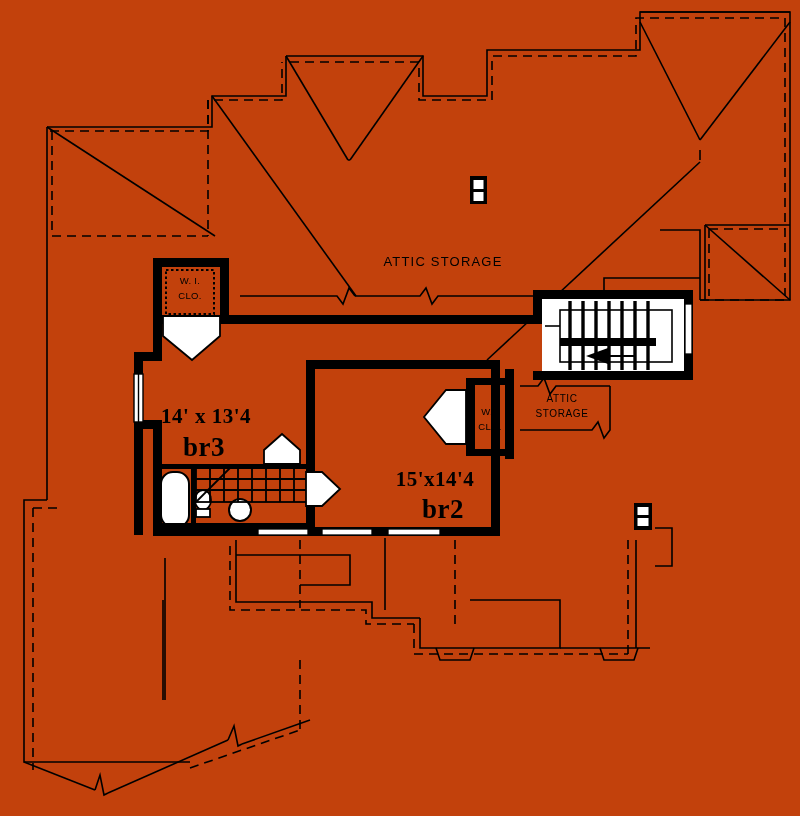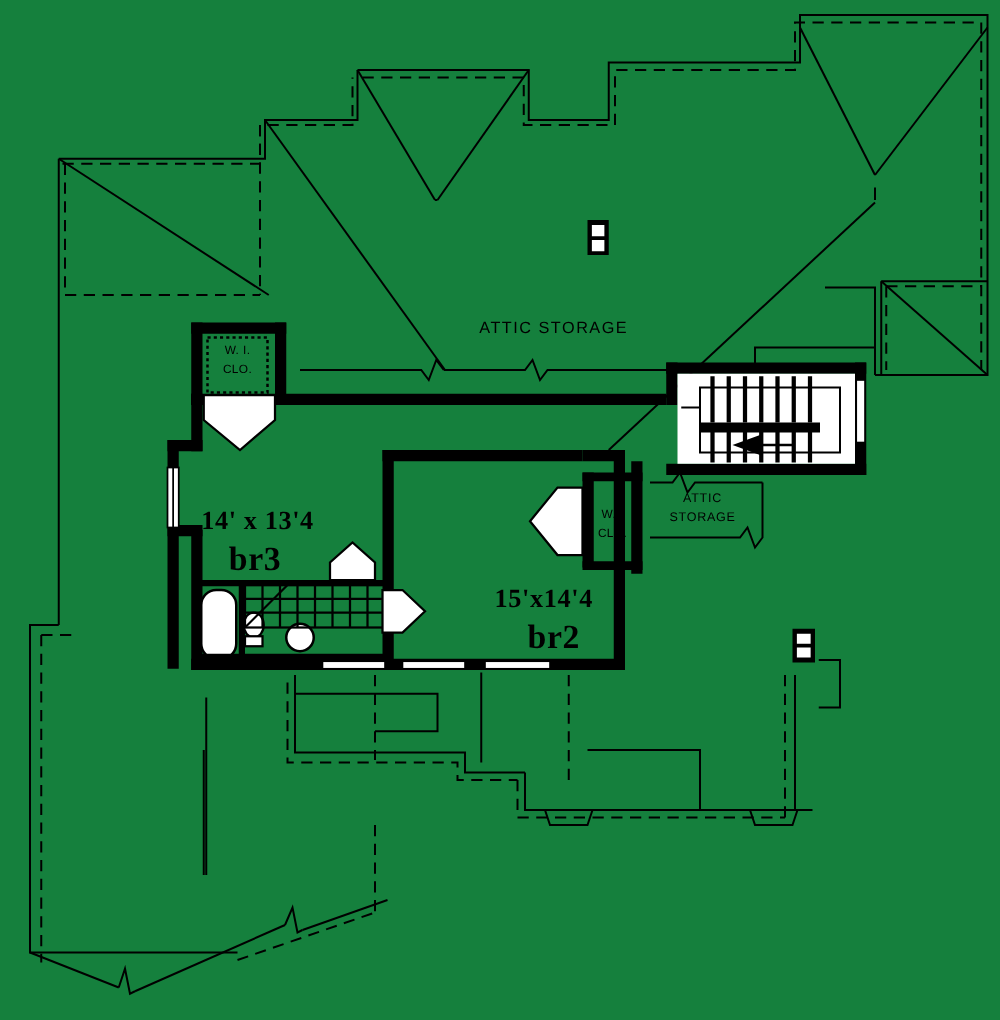--- a/index.html
+++ b/index.html
@@ -7,21 +7,21 @@
     padding: 0;
     background: #ffffff;
   }
   body {
     font-family: "Liberation Sans", sans-serif;
   }
   #plan-root {
     position: relative;
     width: 800px;
     height: 816px;
-    background: #15803d;
+    background: #c2410c;
     overflow: hidden;
   }
   #plan-svg {
     display: block;
     width: 800px;
     height: 816px;
   }
   .lbl {
     font-family: "Liberation Sans", sans-serif;
     fill: #000000;

